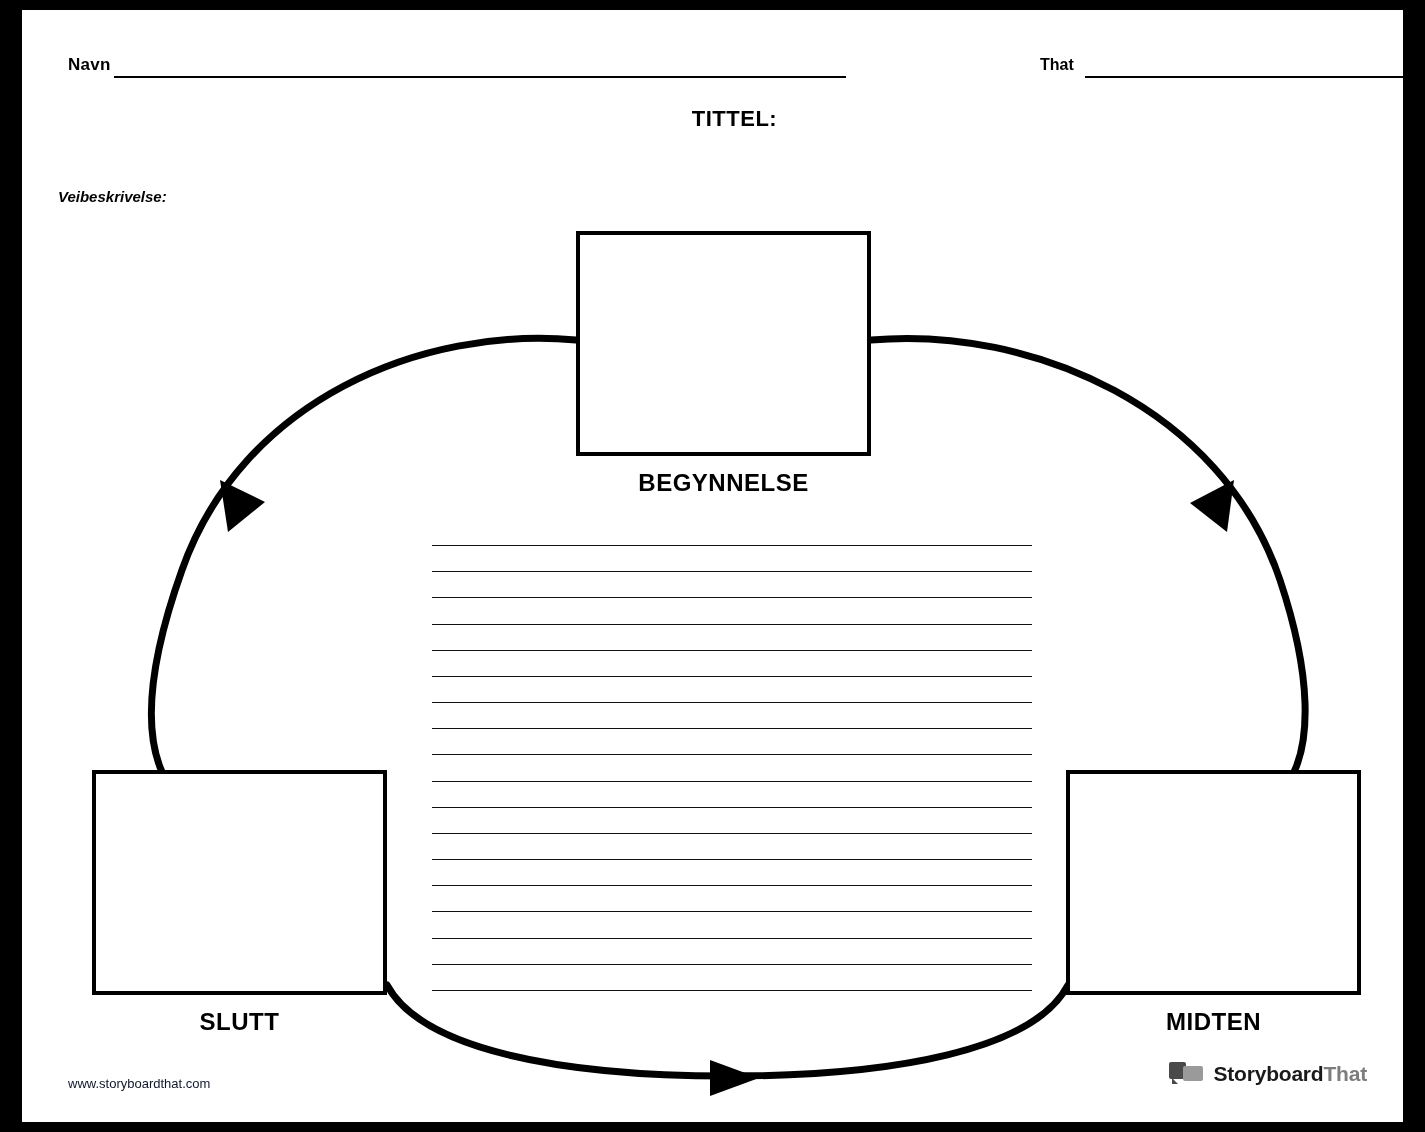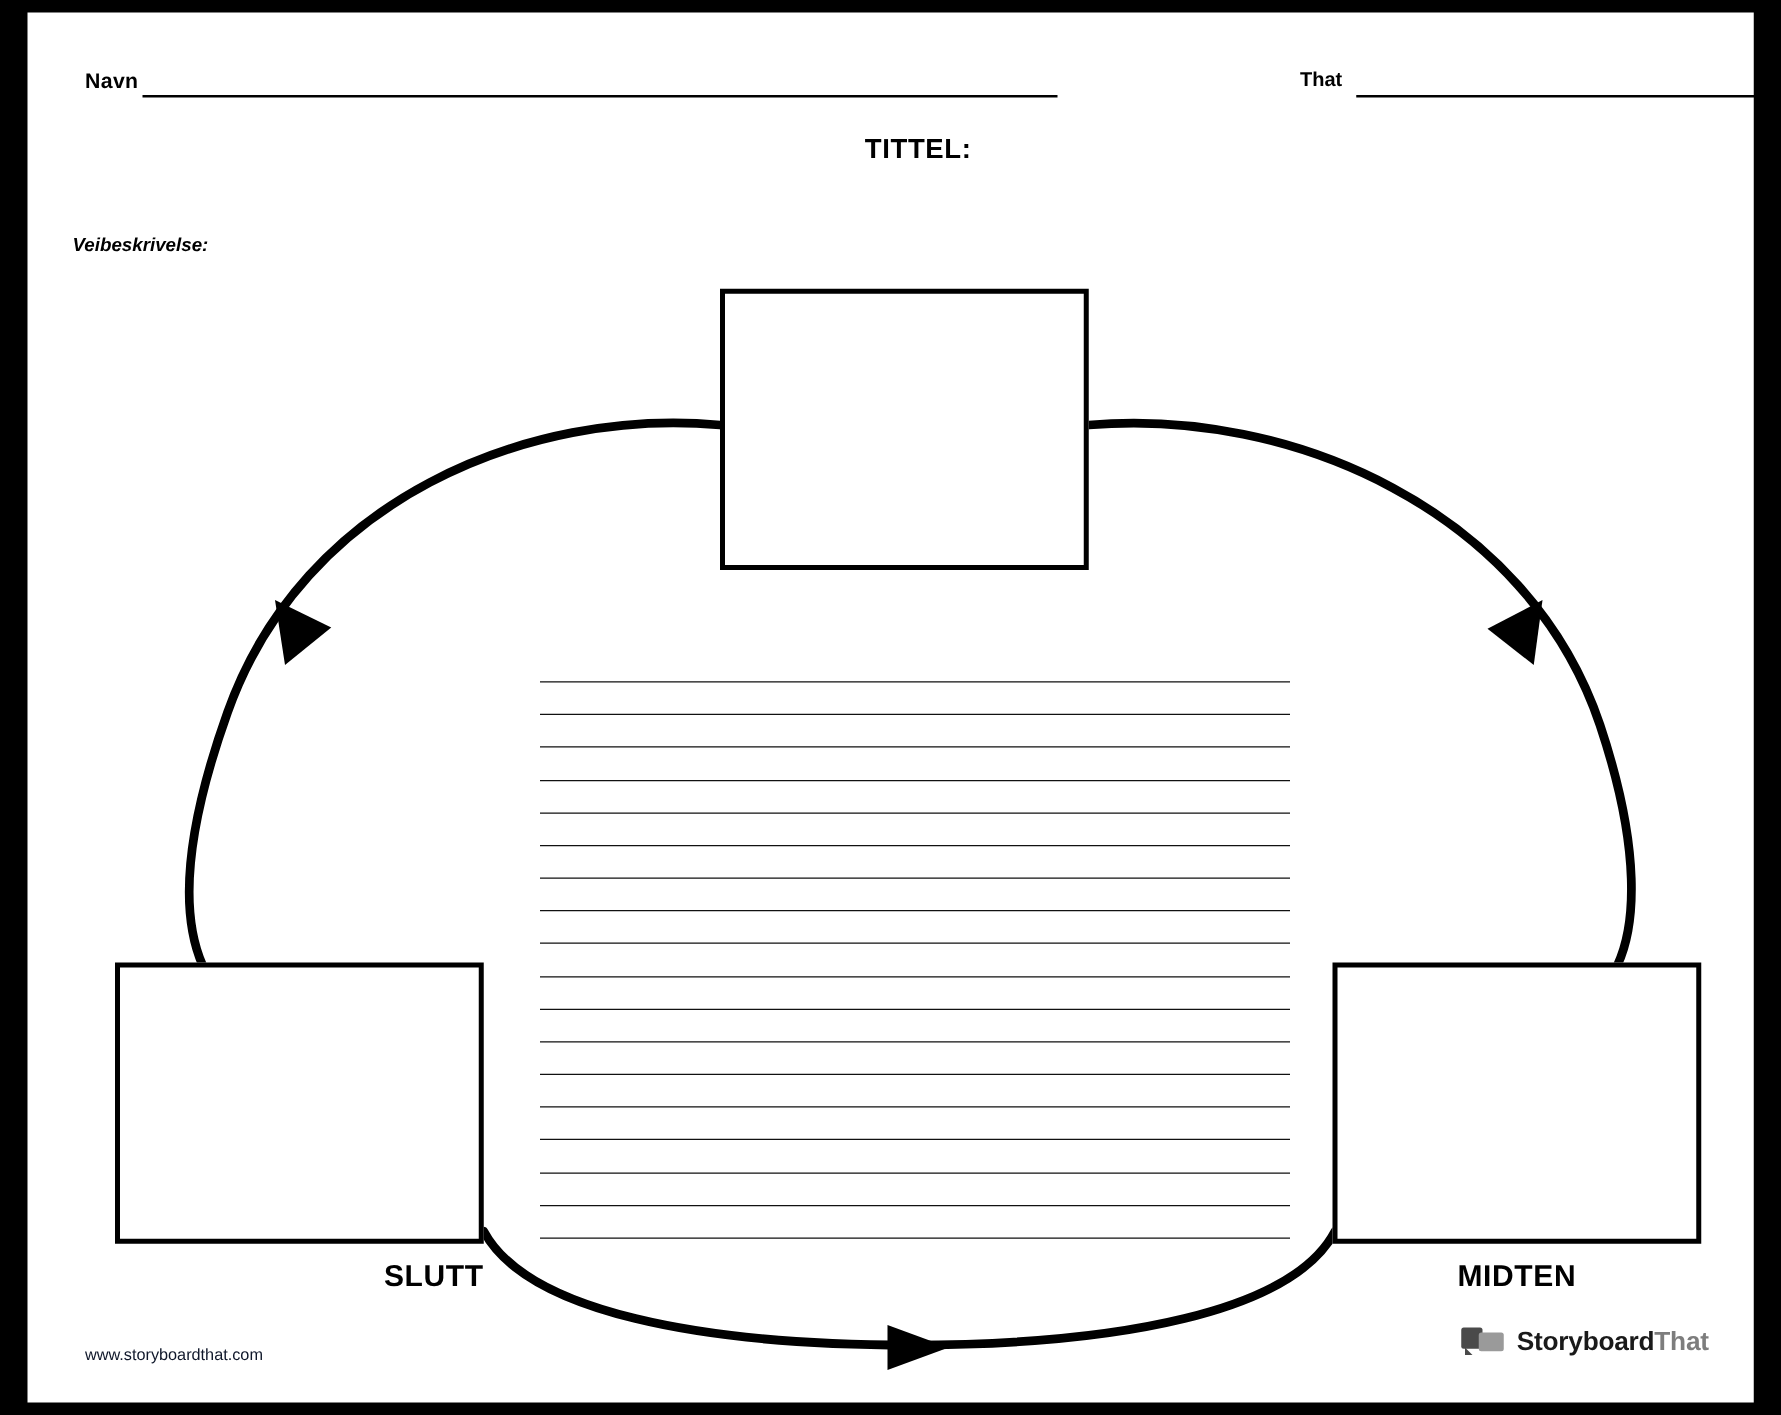--- a/index.html
+++ b/index.html
@@ -112,21 +112,21 @@
 
   .box-label {
     position: absolute;
     font-size: 24px;
     font-weight: bold;
     color: #000;
     letter-spacing: 0.5px;
     white-space: nowrap;
   }
   .label-begin { left: 554px; top: 459px; width: 295px; text-align: center; }
-  .label-end   { left: 70px;  top: 998px; width: 295px; text-align: right; }
+  .label-end   { left: 70px;  top: 998px; width: 295px; text-align: center; }
   .label-mid   { left: 1044px;top: 998px; width: 295px; text-align: center; }
 
   
   .lines {
     position: absolute;
     left: 410px;
     top: 535px;
     width: 600px;
     height: 445px;
   }
@@ -212,20 +212,21 @@
       <polygon points="198,470 243,492 206,522" fill="#000"></polygon>
 
       <path d="M 849 330 C 1010 316, 1200 398, 1258 570 C 1292 672, 1286 732, 1272 762" fill="none" stroke="#000" stroke-width="7" stroke-linecap="round"></path>
       <polygon points="1212,470 1168,493, 1205,522" fill="#000"></polygon>
 
       <path d="M 365 975 C 400 1040, 540 1066, 706 1066 C 872 1066, 1012 1040, 1046 975" fill="none" stroke="#000" stroke-width="7" stroke-linecap="round"></path>
       <polygon points="688,1050 737,1068 688,1086" fill="#000"></polygon>
     </svg>
 
     <div class="box box-begin"></div>
+    <div class="box-label label-begin">BEGYNNELSE</div>
 
     <div class="box box-end"></div>
     <div class="box-label label-end">SLUTT</div>
 
     <div class="box box-mid"></div>
     <div class="box-label label-mid">MIDTEN</div>
 
     <div class="lines">
         <div class="rule" style="top: 0px;"></div>
         <div class="rule" style="top: 26px;"></div>

